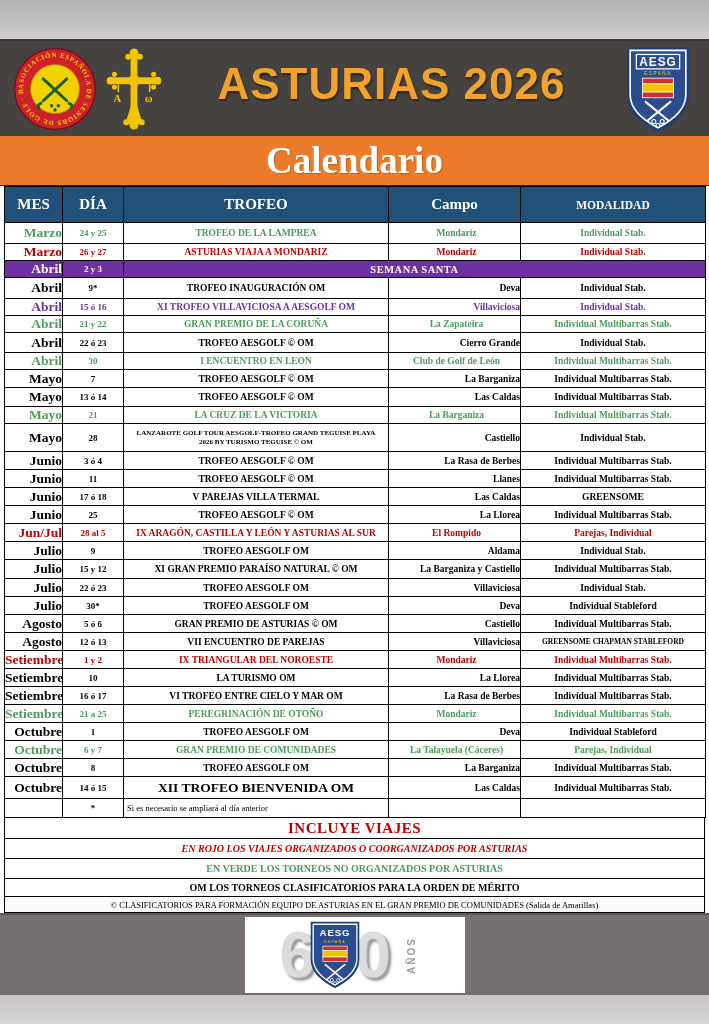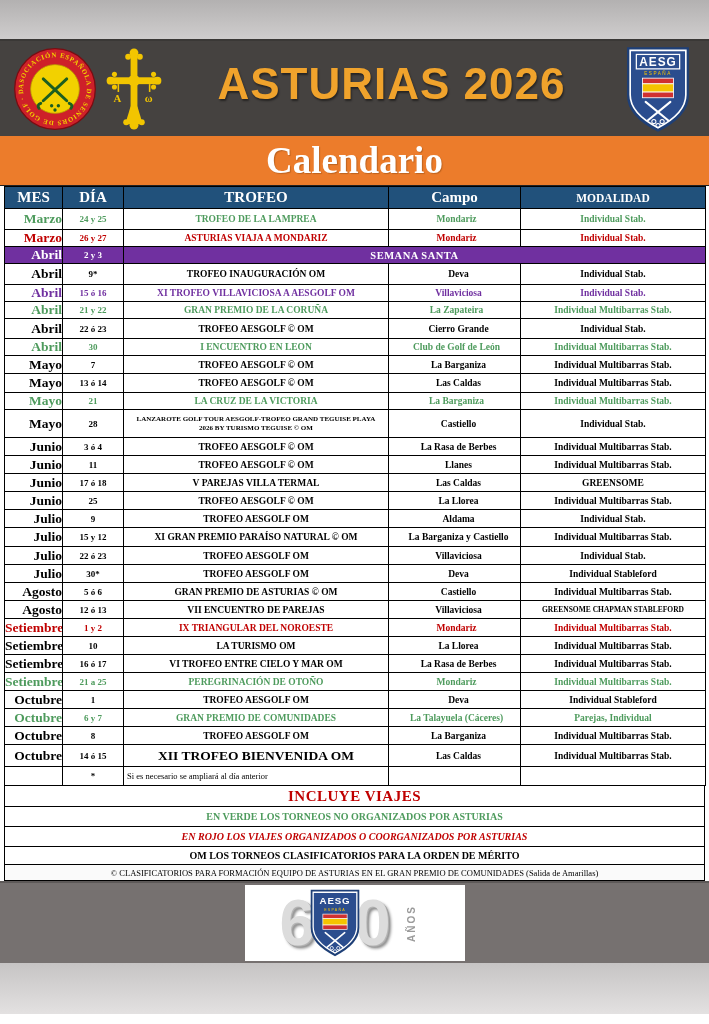--- a/index.html
+++ b/index.html
@@ -16,33 +16,33 @@
     font-family:"Liberation Sans","DejaVu Sans",sans-serif; font-weight:bold; font-size:44px;
     color:var(--gold); letter-spacing:1px; text-shadow:1px 2px 2px rgba(0,0,0,.45); }
   .shield-top { position:absolute; right:18px; top:5px; width:66px; height:87px; }
 
   .band-orange { height:50px; background:var(--orange); display:flex; align-items:center; justify-content:center; border-bottom:1px solid #222; }
   .band-orange span { font-size:37px; font-weight:bold; color:#fff; text-shadow:1px 1px 1px rgba(120,60,10,.4); }
 
   .table-wrap { width:701px; margin:0 4px; }
   table { border-collapse:collapse; width:701px; table-layout:fixed; background:#fff; }
   th, td { border:1px solid #000; overflow:hidden; white-space:nowrap; vertical-align:middle; }
-  thead tr { height:22px;margin-left:44px; }
+  thead tr { height:36px;margin-left:44px; }
   th { background:var(--header_blue); color:#fff; font-weight:bold; }
   th.h-mes, th.h-dia { font-size:15px; }
   th.h-trofeo, th.h-campo { font-size:15px; }
   th.h-modalidad { font-size:11.5px; }
 
   td.mes { font-size:13.5px; font-weight:bold; text-align:right; }
   td.dia { font-size:9px; font-weight:bold; text-align:center; }
   td.trofeo { font-size:9.5px; font-weight:bold; text-align:center; }
   td.trofeo.t-s { font-size:7px; white-space:normal; line-height:1.25; padding:0 8px; }
   td.trofeo.t-l { font-size:13.5px; }
   td.trofeo.foot { text-align:left; font-weight:normal; font-size:8.5px; padding-left:3px; }
-  td.campo { font-size:9.5px; font-weight:bold; text-align:center; padding-left:8px; }
+  td.campo { font-size:9.5px; font-weight:bold; text-align:right; padding-left:8px; }
   td.campo.center { text-align:center; padding-left:4px; }
   td.modalidad { font-size:9.5px; font-weight:bold; text-align:center; }
   td.modalidad.m-s { font-size:7.5px; }
 
   tr.c-black td { color:#000; }
   tr.c-green td { color:var(--green); }
   tr.c-red td { color:var(--red); }
   tr.c-purple td { color:var(--purple); }
   tr.c-bannerrow td { background:var(--purple); color:#fff; }
   td.banner { font-size:10.5px; font-weight:bold; text-align:center; letter-spacing:.5px; }
@@ -264,20 +264,27 @@
             <td class="campo">Las Caldas</td>
             <td class="modalidad">GREENSOME</td>
           </tr>
           <tr class="c-black" style="height: 18px;">
             <td class="mes">Junio</td>
             <td class="dia">25</td>
             <td class="trofeo">TROFEO AESGOLF © OM</td>
             <td class="campo">La Llorea</td>
             <td class="modalidad">Individual Multibarras Stab.</td>
           </tr>
+          <tr class="c-red" style="height: 18px;">
+            <td class="mes">Jun/Jul</td>
+            <td class="dia">28 al 5</td>
+            <td class="trofeo">IX ARAGÓN, CASTILLA Y LEÓN Y ASTURIAS AL SUR</td>
+            <td class="campo center">El Rompido</td>
+            <td class="modalidad">Parejas, Individual</td>
+          </tr>
           <tr class="c-black" style="height: 18px;">
             <td class="mes">Julio</td>
             <td class="dia">9</td>
             <td class="trofeo">TROFEO AESGOLF OM</td>
             <td class="campo">Aldama</td>
             <td class="modalidad">Individual Stab.</td>
           </tr>
           <tr class="c-black" style="height: 19px;">
             <td class="mes">Julio</td>
             <td class="dia">15 y 12</td>
@@ -373,22 +380,22 @@
             <td class="mes"></td>
             <td class="dia">*</td>
             <td class="trofeo foot">Si es necesario se ampliará al día anterior</td>
             <td class="campo"></td>
             <td class="modalidad"></td>
           </tr>
         </tbody>
     </table>
     <div>
         <div class="note title-red">INCLUYE VIAJES</div>
+        <div class="note red-italic">EN ROJO LOS VIAJES ORGANIZADOS O COORGANIZADOS POR ASTURIAS</div>
         <div class="note green-bold">EN VERDE LOS TORNEOS NO ORGANIZADOS POR ASTURIAS</div>
-        <div class="note red-italic">EN ROJO LOS VIAJES ORGANIZADOS O COORGANIZADOS POR ASTURIAS</div>
         <div class="note black-bold">OM LOS TORNEOS CLASIFICATORIOS PARA LA ORDEN DE MÉRITO</div>
         <div class="note black-small">© CLASIFICATORIOS PARA FORMACIÓN EQUIPO DE ASTURIAS EN EL GRAN PREMIO DE COMUNIDADES (Salida de Amarillas)</div>
       </div>
   </div>
 
   <div class="band-gray">
     <div class="logo60">
       <span class="num">6</span>
       <svg class="shield-sm" viewBox="0 0 64 84">
         <path d="M2,1 H62 V48 Q62 68 32 83 Q2 68 2 48 Z" fill="#1e3f77"></path>

